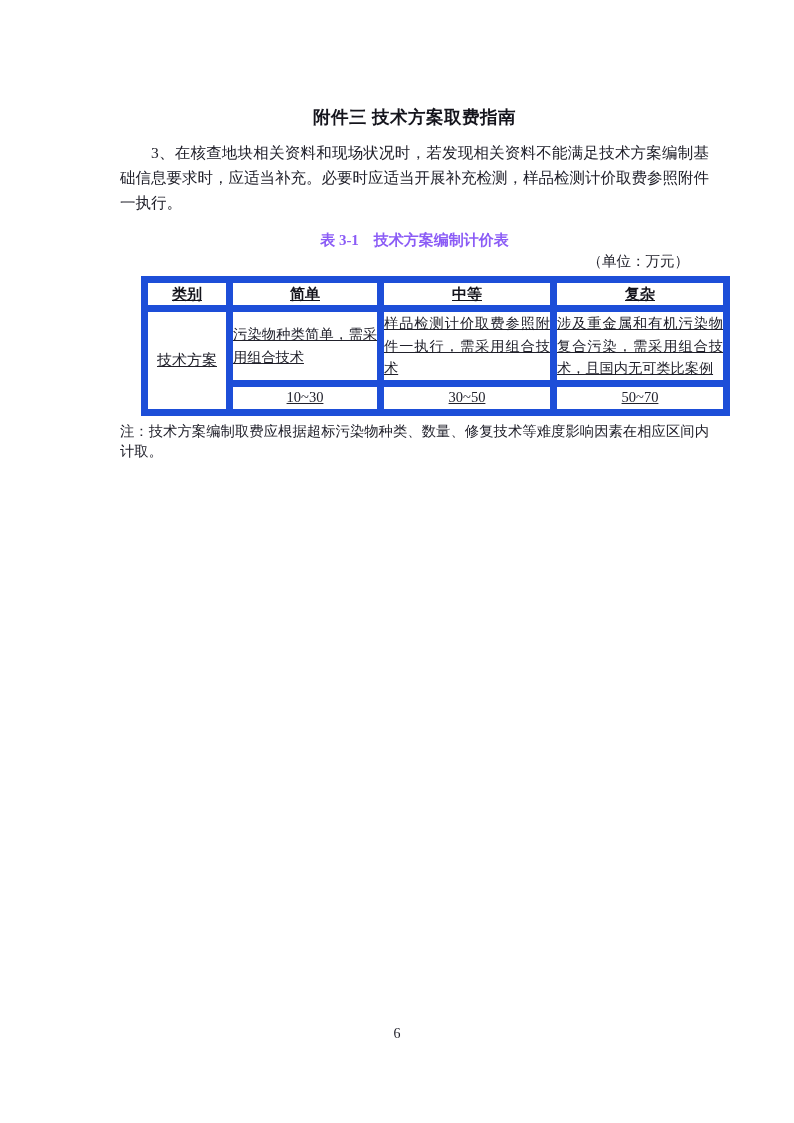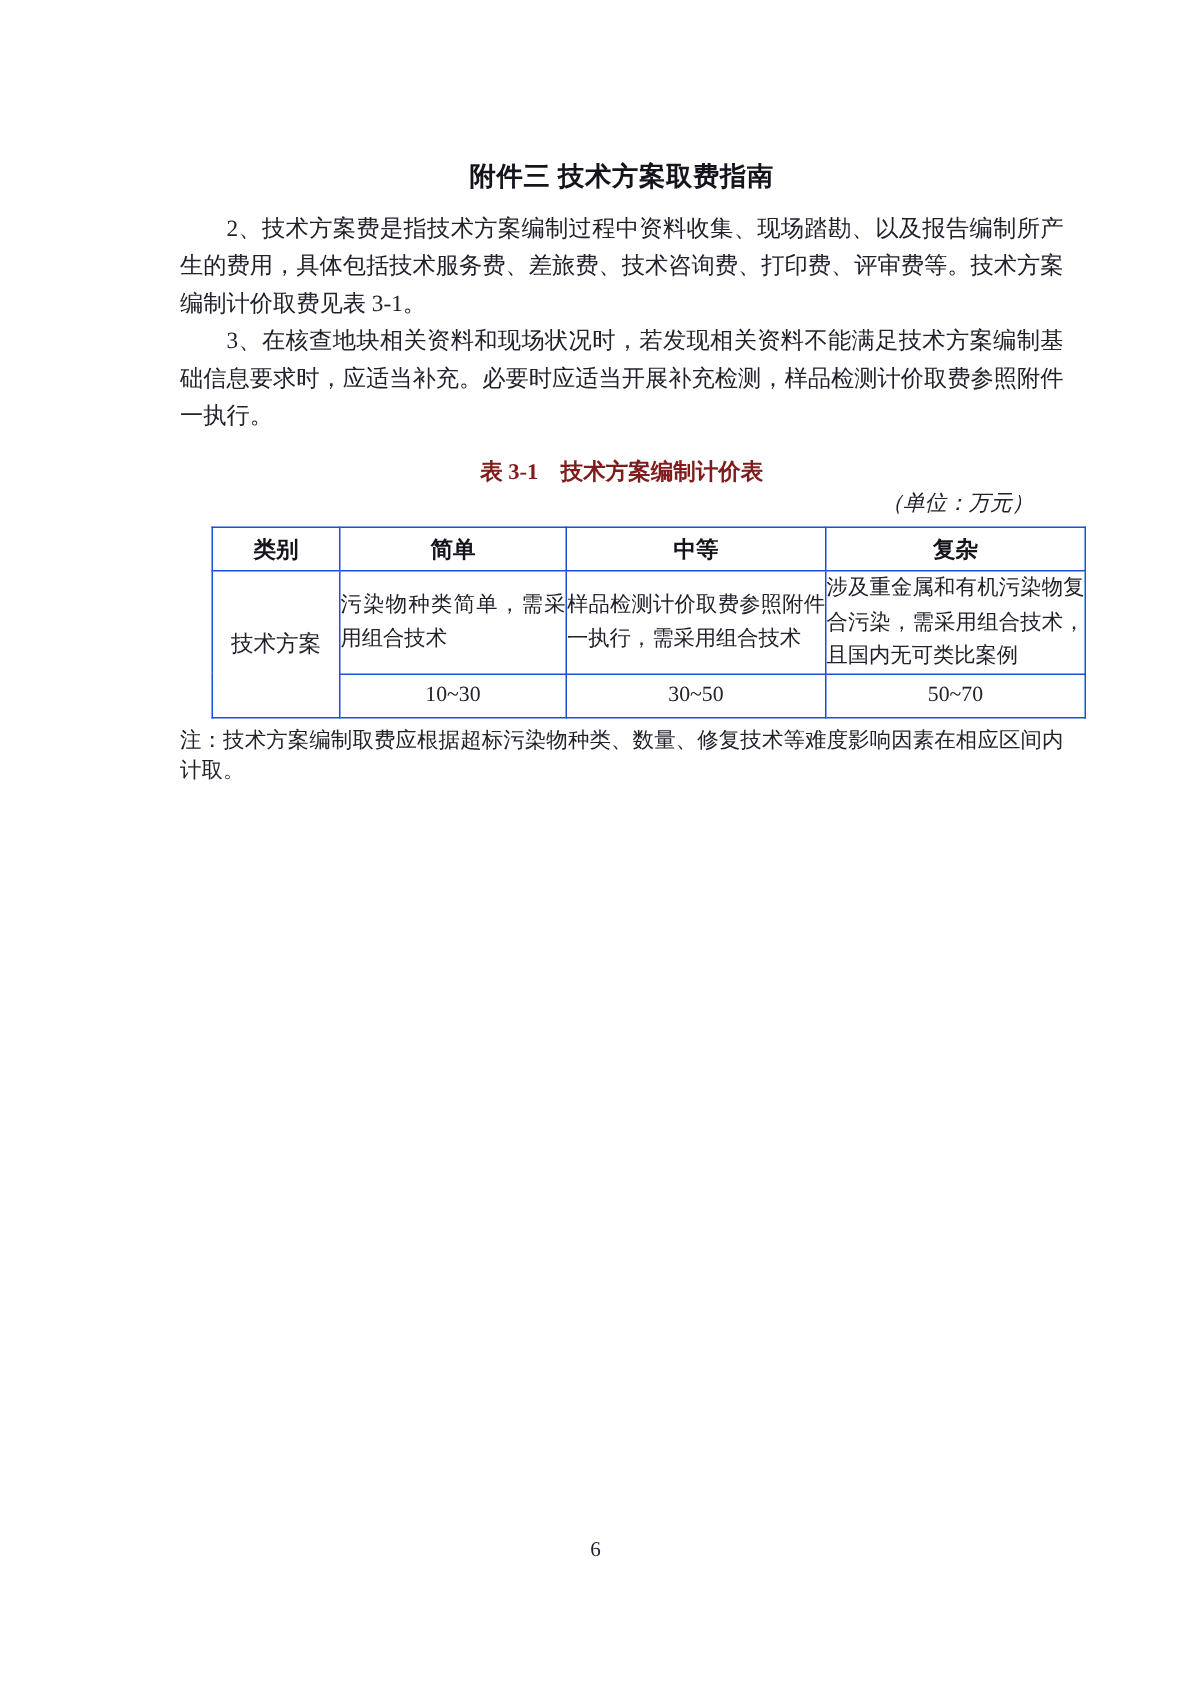--- a/index.html
+++ b/index.html
@@ -34,40 +34,40 @@
     line-height: 25px;
     text-align: justify;
     text-indent: 2em;
   }
   .table-caption {
     margin-top: 14px;
     font-size: 15px;
     line-height: 22px;
     font-weight: bold;
     text-align: center;
-    color: #7f1d1d;
+    color: #8b5cf6;
   }
   .unit-note {
     margin: 0 20px 0 0;
     font-size: 14.5px;
     line-height: 20px;
     text-align: right;
-    font-style: italic;
   }
   table.pricing-table {
     border-collapse: collapse;
     table-layout: fixed;
     width: 582px;
     margin: 5px 0 0 21px;
   }
   table.pricing-table th,
   table.pricing-table td {
-    border: 1px solid #1d4ed8;
+    border: 7px solid #1d4ed8;
     box-sizing: border-box;
     padding: 0;
+    text-decoration: underline;
   }
   table.pricing-table col.c1 { width: 85px; }
   table.pricing-table col.c2 { width: 151px; }
   table.pricing-table col.c3 { width: 173px; }
   table.pricing-table col.c4 { width: 173px; }
   table.pricing-table th {
     height: 29px;
     font-size: 15px;
     font-weight: bold;
     text-align: center;
@@ -109,21 +109,20 @@
   }
 </style>
 </head>
 <body>
 
 <div class="page">
 
   <h1 class="doc-title">附件三 技术方案取费指南</h1>
 
   <div class="body-text">
-    <p>2、技术方案费是指技术方案编制过程中资料收集、现场踏勘、以及报告编制所产生的费用，具体包括技术服务费、差旅费、技术咨询费、打印费、评审费等。技术方案编制计价取费见表 3-1。</p>
     <p>3、在核查地块相关资料和现场状况时，若发现相关资料不能满足技术方案编制基础信息要求时，应适当补充。必要时应适当开展补充检测，样品检测计价取费参照附件一执行。</p>
   </div>
 
   <div class="table-caption">表 3-1　技术方案编制计价表</div>
 
   <div class="unit-note">（单位：万元）</div>
 
   <table class="pricing-table">
     <colgroup>
       <col class="c1">

